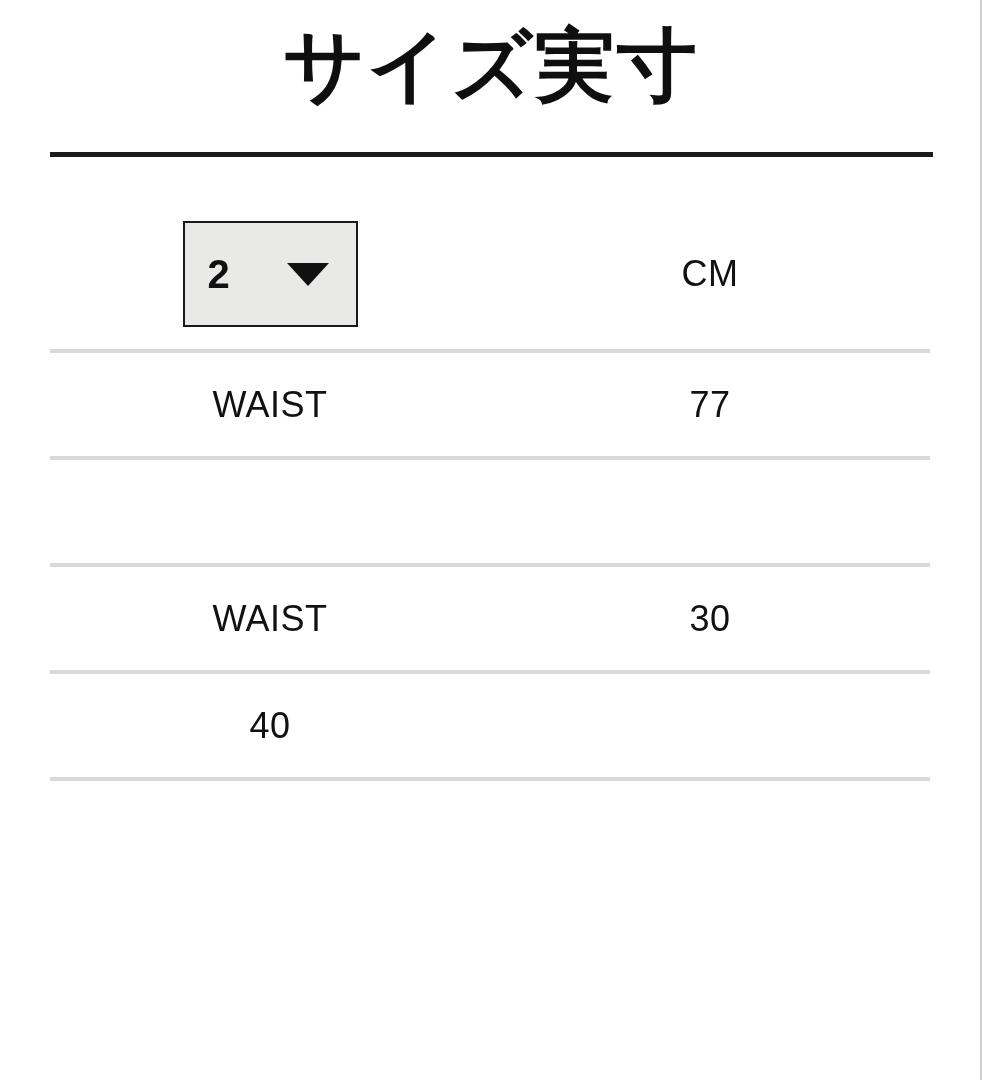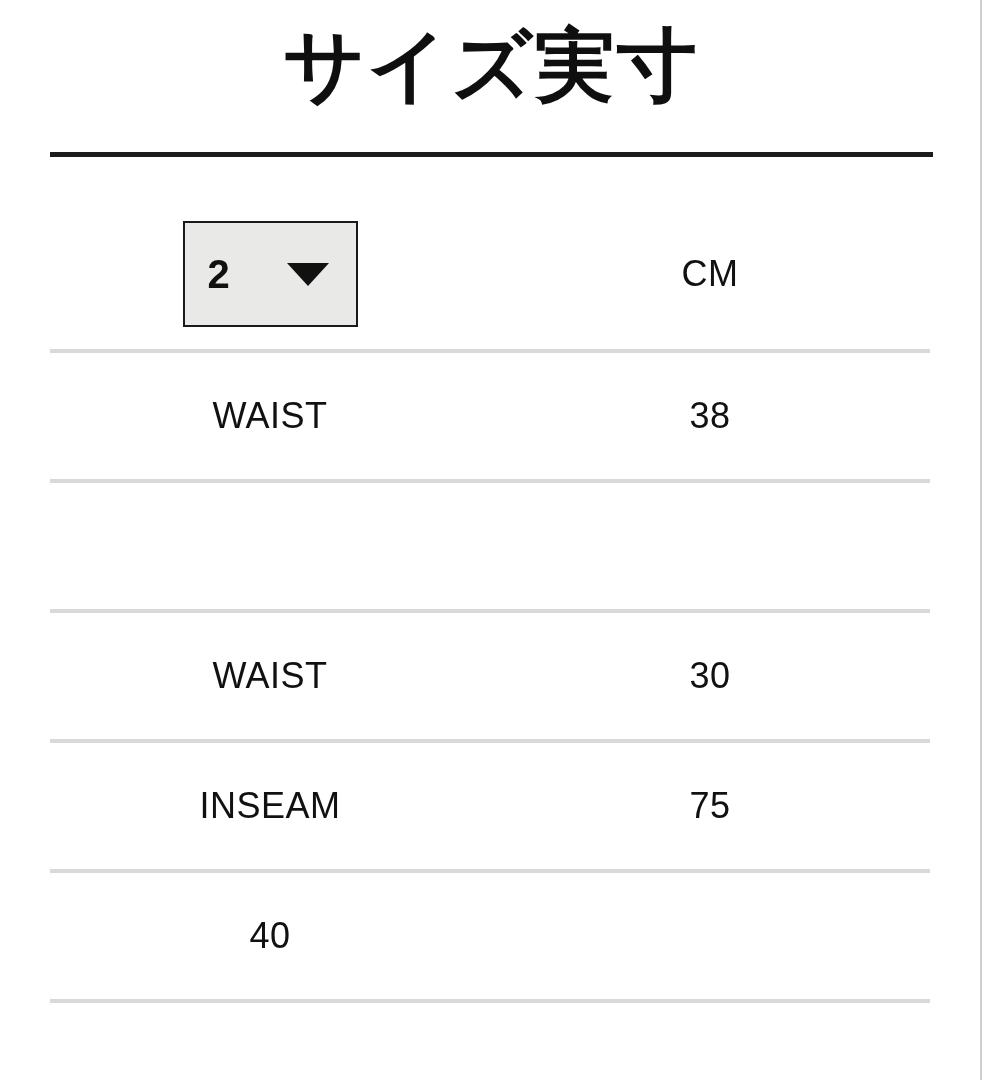--- a/index.html
+++ b/index.html
@@ -39,21 +39,21 @@
     background: #1c1c1c;
   }
   .table {
     position: absolute;
     left: 50px;
     top: 157px;
     width: 880px;
   }
   .row {
     display: flex;
-    height: 130px;
+    height: 107px;
     border-bottom: 4px solid #d9d9d9;
     box-sizing: border-box;
   }
   .row.header {
     height: 196px;
     padding-top: 42px;
   }
   .cell {
     width: 50%;
     display: flex;
@@ -122,44 +122,36 @@
       <div class="cell">
         <span class="hdr">CM</span>
       </div>
     </div>
 
     <div class="row">
       <div class="cell">
         <span class="lbl">WAIST</span>
       </div>
       <div class="cell">
-        <span class="val">38</span>
+        <span class="val">77</span>
       </div>
     </div>
 
     <div class="row">
     </div>
 
     <div class="row">
       <div class="cell">
         <span class="lbl">WAIST</span>
       </div>
       <div class="cell">
         <span class="val">30</span>
       </div>
     </div>
 
-    <div class="row">
-      <div class="cell">
-        <span class="lbl">INSEAM</span>
-      </div>
-      <div class="cell">
-        <span class="val">75</span>
-      </div>
-    </div>
 
     <div class="row">
       <div class="cell">
         <span class="val">40</span>
       </div>
     </div>
 
 
   </div>
 

